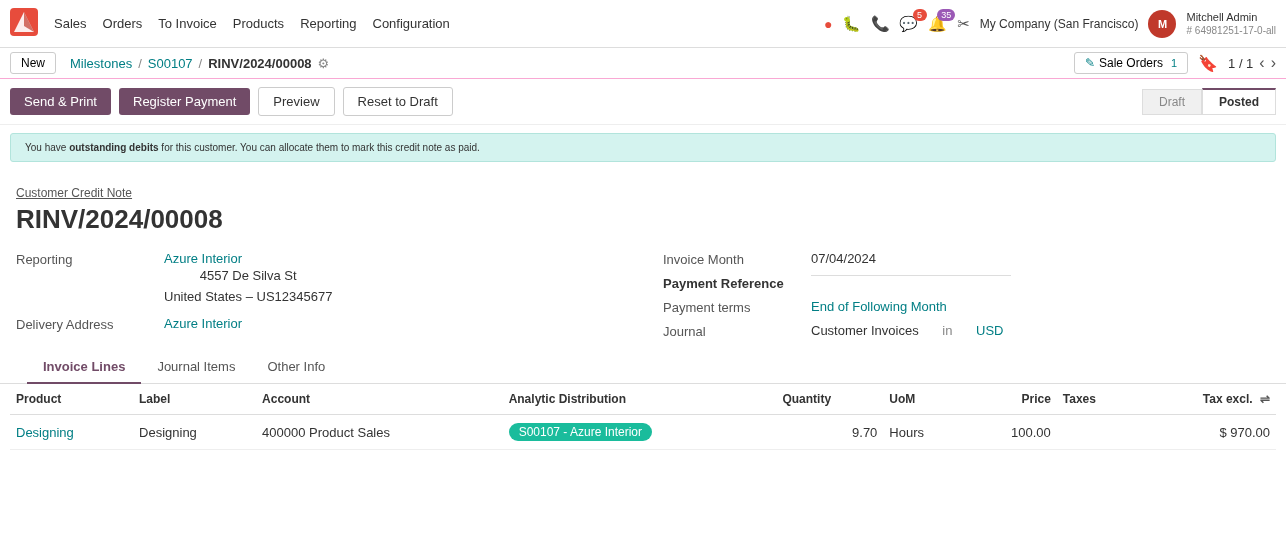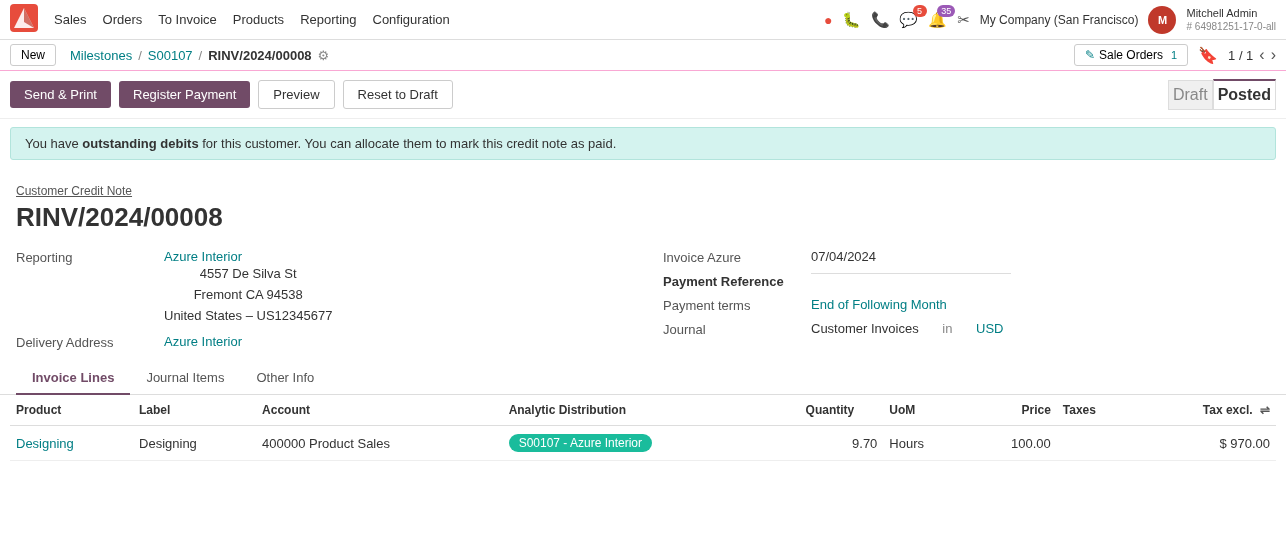--- a/index.html
+++ b/index.html
@@ -1,20 +1,20 @@
 <!DOCTYPE html>
 <html><head>
   <meta charset="utf-8">
   <style>
     * { box-sizing: border-box; margin: 0; padding: 0; }
     body { font-family: Arial, sans-serif; font-size: 13px; color: #333; background: #fff; width: 1286px; }
 
     
     .top-nav {
-      display: flex; align-items: center; height: 40px;
+      display: flex; align-items: center; height: 48px;
       background: #fff; border-bottom: 1px solid #ddd; padding: 4px 10px; gap: 16px; justify-content: flex-end;
     }
     .nav-items { display: flex; gap: 16px; align-items: center; }
     .nav-item { font-size: 13px; color: #333; cursor: pointer; }
     .nav-right { margin-left: auto; display: flex; align-items: center; gap: 10px; }
     .nav-icon { font-size: 15px; color: #555; cursor: pointer; position: relative; }
     .badge {
       position: absolute; top: -6px; right: -8px;
       background: #e74c3c; color: #fff; border-radius: 10px;
       font-size: 9px; padding: 1px 4px; min-width: 14px; text-align: center;
@@ -54,51 +54,51 @@
     .btn-primary {
       background: #714b67; color: #fff; border: none; padding: 6px 14px;
       font-size: 13px; border-radius: 3px; cursor: pointer;
     }
     .btn-secondary {
       background: #fff; color: #333; border: 1px solid #ccc; padding: 6px 14px;
       font-size: 13px; border-radius: 3px; cursor: pointer;
     }
     .status-bar { margin-left: auto; display: flex; align-items: center; }
     .status-step {
-      padding: 5px 4px; font-size: 16px; color: #888;
+      padding: 5px 16px; font-size: 12px; color: #888;
       background: #f0f0f0; border: 1px solid #ddd;
     }
     .status-step.active {
       background: #fff; color: #333; font-weight: bold;
       border-top: 2px solid #714b67; position: relative;
     }
 
     
     .alert-info {
       background: #d4f3ef; border: 1px solid #b2e4dc; padding: 8px 14px;
-      margin: 8px 10px; border-radius: 3px; font-size: 13px; color: #333;
+      margin: 8px 10px; border-radius: 3px; font-size: 10px; color: #333;
     }
 
     
     .form-section { padding: 16px 16px 0 16px; }
     .doc-type-label { font-size: 12px; color: #555; margin-bottom: 4px; text-decoration: underline; }
     .doc-number { font-size: 26px; font-weight: bold; color: #333; margin-bottom: 16px; }
     .form-grid { display: grid; grid-template-columns: 1fr 1fr; gap: 0 40px; margin-bottom: 12px; }
     .form-left, .form-right { display: flex; flex-direction: column; gap: 8px; }
     .form-row { display: flex; align-items: flex-start; gap: 8px; }
     .form-label { min-width: 140px; color: #555; font-size: 13px; padding-top: 1px; }
     .form-value { color: #333; font-size: 13px; }
     .form-link { color: #017e84; cursor: pointer; text-decoration: none; }
     .form-addr { color: #333; font-size: 13px; line-height: 1.6; text-align: center; }
     .form-bold { font-weight: bold; color: #333; }
     .form-green { color: #017e84; cursor: pointer; }
 
     
     .tabs-bar {
-      display: flex; border-bottom: 1px solid #ddd; margin: 12px 0 0 0; padding: 0 16px;
+      display: flex; border-bottom: 1px solid #ddd; margin: 12px 0 0 0; padding: 0 27px;
     }
     .tab {
       padding: 8px 16px; font-size: 13px; cursor: pointer; color: #555;
       border-bottom: 2px solid transparent; margin-bottom: -1px;
     }
     .tab.active { color: #714b67; border-bottom: 2px solid #714b67; font-weight: bold; }
 
     
     .table-section { padding: 0 10px; }
     .data-table { width: 100%; border-collapse: collapse; }
@@ -204,34 +204,33 @@
 
   <div class="form-grid">
 
     <div class="form-left">
       <div class="form-row">
         <span class="form-label">Reporting</span>
         <div>
           <a class="form-link">Azure Interior</a>
           <div class="form-addr">
             <div>4557 De Silva St</div>
-            <div>Fremont CA 94538</div>
             <div>United States – US12345677</div>
           </div>
         </div>
       </div>
       <div class="form-row">
         <span class="form-label">Delivery Address</span>
         <a class="form-link">Azure Interior</a>
       </div>
     </div>
 
     <div class="form-right">
       <div class="form-row">
-        <span class="form-label">Invoice Azure</span>
+        <span class="form-label">Invoice Month</span>
         <span class="form-value">07/04/2024</span>
       </div>
       <div class="form-row">
         <span class="form-label form-bold">Payment Reference</span>
         <span class="form-value" style="min-width:200px; border-bottom: 1px solid #ddd; display:inline-block;"></span>
       </div>
       <div class="form-row">
         <span class="form-label">Payment terms</span>
         <span class="form-green">End of Following Month</span>
       </div>
@@ -252,21 +251,21 @@
 </div>
 
 <div class="table-section">
   <table class="data-table">
     <thead>
       <tr>
         <th>Product</th>
         <th>Label</th>
         <th>Account</th>
         <th>Analytic Distribution</th>
-        <th style="text-align:center;">Quantity</th>
+        <th style="text-align:left;">Quantity</th>
         <th>UoM</th>
         <th style="text-align:right;">Price</th>
         <th>Taxes</th>
         <th>
           <span>Tax excl.</span>
           <span class="col-icon">⇌</span>
         </th>
       </tr>
     </thead>
     <tbody>

